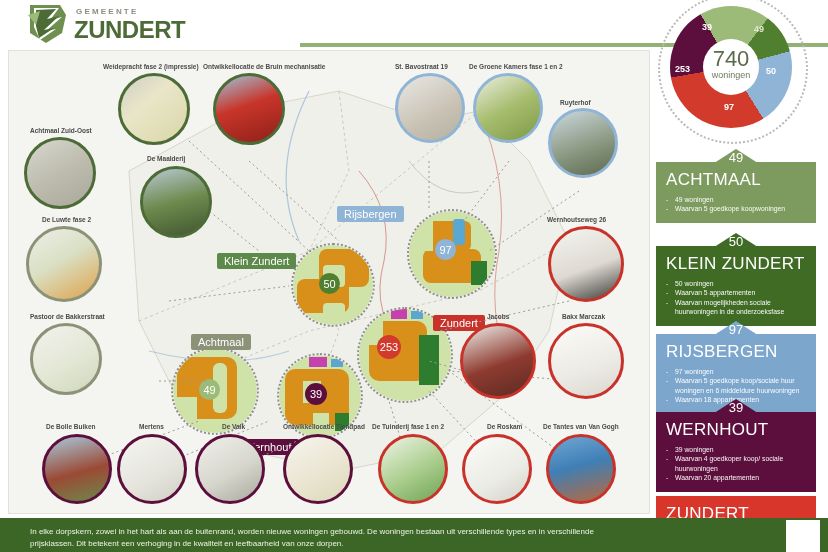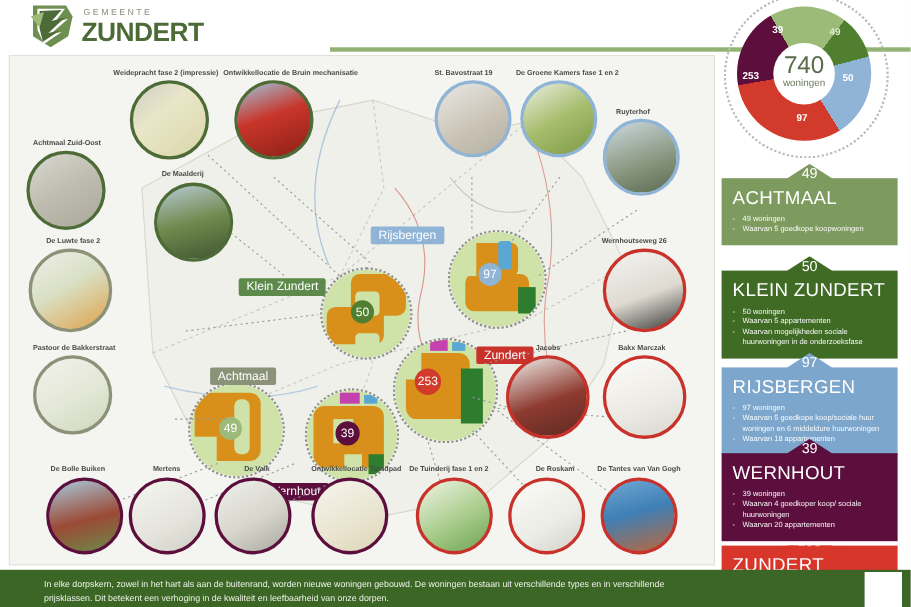--- a/index.html
+++ b/index.html
@@ -6,21 +6,21 @@
   body{
     width:828px;height:552px;overflow:hidden;position:relative;
     background:#ffffff;
     font-family:"Liberation Sans", sans-serif;
     color:#333;
   }
   
   #header{position:absolute;left:0;top:0;width:828px;height:48px;background:#fff;}
   #logo{position:absolute;left:26px;top:3px;width:140px;height:42px;}
   #logo-mark{position:absolute;left:0;top:0;width:46px;height:42px;}
-  #logo-gemeente{position:absolute;left:50px;top:4px;font-size:8px;letter-spacing:2.2px;color:#8a8f83;font-weight:normal;}
+  #logo-gemeente{position:absolute;left:50px;top:4px;font-size:8px;letter-spacing:2.2px;color:#8a8f83;font-weight:bold;}
   #logo-zundert{position:absolute;left:48px;top:13px;font-size:24px;letter-spacing:-0.5px;color:#4d6b36;font-weight:bold;}
   #page-title{position:absolute;left:178px;top:9px;font-size:22px;color:#545a4d;letter-spacing:-0.2px;white-space:nowrap;}
   #header-rule{position:absolute;left:300px;top:43px;width:528px;height:4px;background:#91b273;}
 
   
   #donut-wrap{position:absolute;left:656px;top:2px;width:156px;height:124px;}
   #donut-dots{position:absolute;left:2px;top:-8px;width:146px;height:146px;border-radius:50%;
     border:2px dotted #b9b9b9;}
   #donut{position:absolute;left:14px;top:4px;width:122px;height:122px;border-radius:50%;
     background:conic-gradient(
@@ -63,21 +63,21 @@
   .panel .tab{position:absolute;left:50%;transform:translateX(-50%);top:-14px;width:56px;height:18px;
     text-align:center;font-size:13px;line-height:15px;}
   .panel .body{position:relative;padding:8px 10px 9px 10px;}
   .panel h3{margin:0 0 5px 0;font-size:17px;font-weight:normal;letter-spacing:0.3px;}
   .panel ul{margin:0;padding:0;list-style:none;}
   .panel li{font-size:6.8px;line-height:9.4px;padding-left:9px;position:relative;opacity:.96;}
   .panel li:before{content:"-";position:absolute;left:0;top:0;}
 
   
   #footer{position:absolute;left:0;top:518px;width:828px;height:34px;background:#3c6626;}
-  #footer-text{position:absolute;left:40px;top:526px;width:600px;font-size:8px;line-height:11.5px;color:#eef3e8;}
+  #footer-text{position:absolute;left:30px;top:526px;width:600px;font-size:8px;line-height:11.5px;color:#eef3e8;}
   #footer-logo{position:absolute;left:786px;top:520px;width:34px;height:32px;background:#fff;}
 </style>
 </head>
 <body>
 
 <div id="header">
   <div id="logo">
     <svg id="logo-mark" viewBox="0 0 46 42">
       <path d="M4 2 L34 2 L40 12 L36 30 L20 40 L4 30 Z" fill="#6f8f50"></path>
       <path d="M8 5 L33 5 L24 17 L36 14 L20 28 L30 26 L14 37 L8 24 Z" fill="#ffffff"></path>

